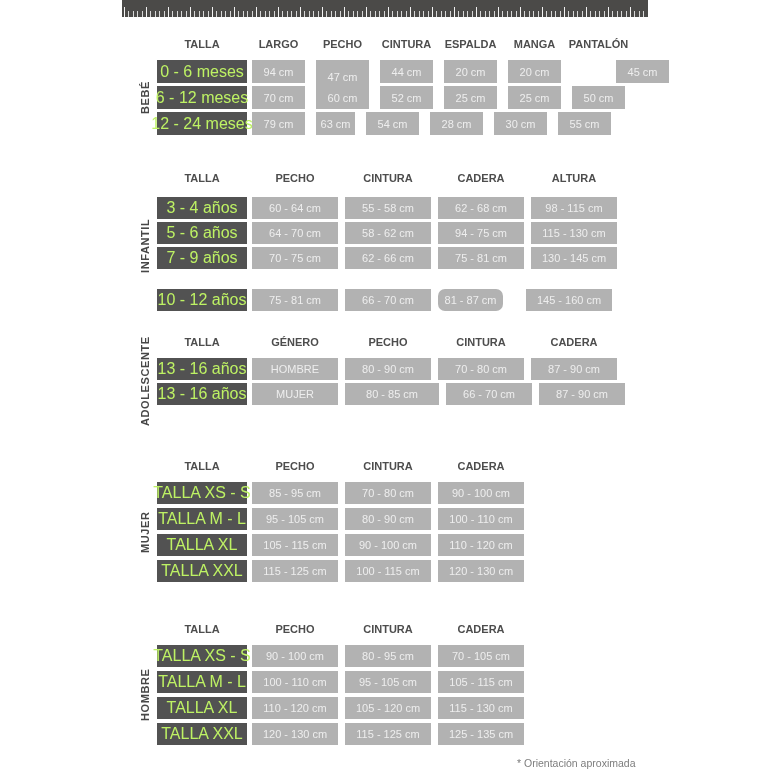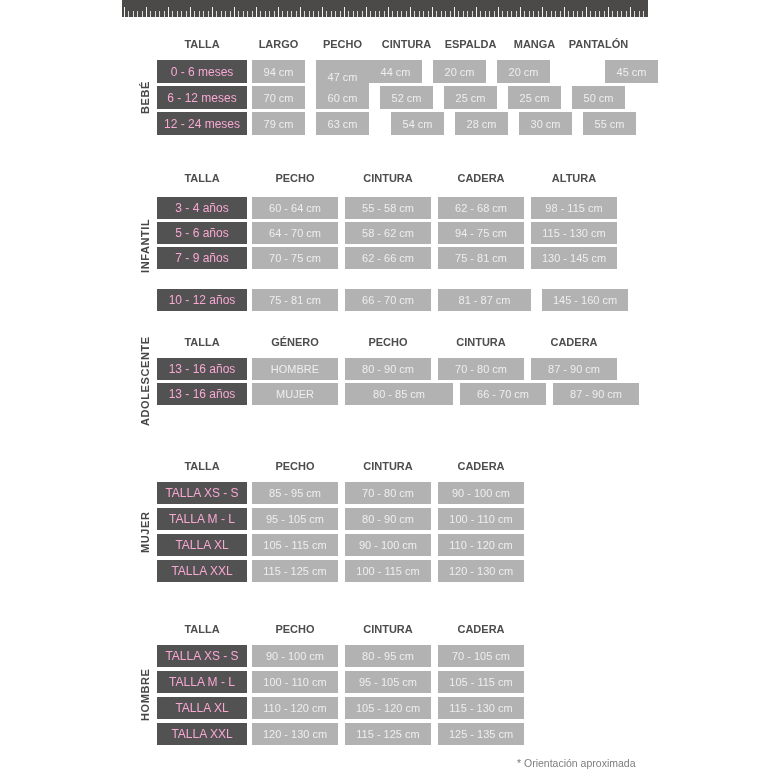--- a/index.html
+++ b/index.html
@@ -45,21 +45,21 @@
   #grid3 { top:458px; }
   #grid4 { top:621px; }
 
   .trow { display:flex; }
   .hrow { height:16px; align-items:center; }
   .cell {
     display:flex; align-items:center; justify-content:center;
     box-sizing:border-box; white-space:nowrap;
   }
   .hcell  { color:#4d4d4d; font-weight:bold; font-size:11px; background:transparent; }
-  .tcell  { background:#525252; color:#f9a8d4; font-size:12px; }
+  .tcell  { background:#525252; color:#bef264; font-size:16px; }
   .vcell  { background:#b2b2b2; color:#eeeeee; font-size:11px; }
 
   
   .footnote {
     position:absolute; left:517px; top:757px;
     font-size:10.5px; color:#7d7d7d; white-space:nowrap;
   }
 </style>
 </head>
 <body>
@@ -79,39 +79,39 @@
         <div class="cell hcell" style="width: 53px; margin-right: 11px;">LARGO</div>
         <div class="cell hcell" style="width: 53px; margin-right: 11px;">PECHO</div>
         <div class="cell hcell" style="width: 53px; margin-right: 11px;">CINTURA</div>
         <div class="cell hcell" style="width: 53px; margin-right: 11px;">ESPALDA</div>
         <div class="cell hcell" style="width: 53px; margin-right: 11px;">MANGA</div>
         <div class="cell hcell" style="width: 53px;">PANTALÓN</div>
       </div>
       <div class="trow" style="height: 23px; margin-bottom: 3px;">
         <div class="cell tcell" style="width: 90px; margin-right: 5px; height: 23px;">0 - 6 meses</div>
         <div class="cell vcell" style="width: 53px; margin-right: 11px; height: 23px;">94 cm</div>
-        <div class="cell vcell" style="width: 53px; height: 33px;">47 cm</div>
+        <div class="cell vcell" style="width: 53px; margin-right: 11px; height: 33px;">47 cm</div>
         <div class="cell vcell" style="width: 53px; margin-right: 11px; height: 23px;">44 cm</div>
         <div class="cell vcell" style="width: 53px; margin-right: 11px; height: 23px;">20 cm</div>
         <div class="cell vcell" style="width: 53px; margin-right: 11px; height: 23px;">20 cm</div>
         <div class="cell vcell" style="width: 53px; height: 23px; margin-left: 44px;">45 cm</div>
       </div>
       <div class="trow" style="height: 23px; margin-bottom: 3px;">
         <div class="cell tcell" style="width: 90px; margin-right: 5px; height: 23px;">6 - 12 meses</div>
         <div class="cell vcell" style="width: 53px; margin-right: 11px; height: 23px;">70 cm</div>
         <div class="cell vcell" style="width: 53px; margin-right: 11px; height: 23px;">60 cm</div>
         <div class="cell vcell" style="width: 53px; margin-right: 11px; height: 23px;">52 cm</div>
         <div class="cell vcell" style="width: 53px; margin-right: 11px; height: 23px;">25 cm</div>
         <div class="cell vcell" style="width: 53px; margin-right: 11px; height: 23px;">25 cm</div>
         <div class="cell vcell" style="width: 53px; height: 23px;">50 cm</div>
       </div>
       <div class="trow" style="height: 23px;">
         <div class="cell tcell" style="width: 90px; margin-right: 5px; height: 23px;">12 - 24 meses</div>
         <div class="cell vcell" style="width: 53px; margin-right: 11px; height: 23px;">79 cm</div>
-        <div class="cell vcell" style="width: 53px; margin-right: 22px; height: 23px;">63 cm</div>
+        <div class="cell vcell" style="width: 39px; margin-right: 11px; height: 23px;">63 cm</div>
         <div class="cell vcell" style="width: 53px; margin-right: 11px; height: 23px;">54 cm</div>
         <div class="cell vcell" style="width: 53px; margin-right: 11px; height: 23px;">28 cm</div>
         <div class="cell vcell" style="width: 53px; margin-right: 11px; height: 23px;">30 cm</div>
         <div class="cell vcell" style="width: 53px; height: 23px;">55 cm</div>
       </div>
     </div>
   <div class="grid" id="grid1">
       <div class="trow hrow" style="margin-bottom: 11px;">
         <div class="cell hcell" style="width: 90px; margin-right: 5px;">TALLA</div>
         <div class="cell hcell" style="width: 86px; margin-right: 7px;">PECHO</div>
@@ -137,21 +137,21 @@
         <div class="cell tcell" style="width: 90px; margin-right: 5px; height: 22px;">7 - 9 años</div>
         <div class="cell vcell" style="width: 86px; margin-right: 7px; height: 22px;">70 - 75 cm</div>
         <div class="cell vcell" style="width: 86px; margin-right: 7px; height: 22px;">62 - 66 cm</div>
         <div class="cell vcell" style="width: 86px; margin-right: 7px; height: 22px;">75 - 81 cm</div>
         <div class="cell vcell" style="width: 86px; height: 22px;">130 - 145 cm</div>
       </div>
       <div class="trow" style="height: 22px;">
         <div class="cell tcell" style="width: 90px; margin-right: 5px; height: 22px;">10 - 12 años</div>
         <div class="cell vcell" style="width: 86px; margin-right: 7px; height: 22px;">75 - 81 cm</div>
         <div class="cell vcell" style="width: 86px; margin-right: 7px; height: 22px;">66 - 70 cm</div>
-        <div class="cell vcell" style="width: 93px; margin-right: 11px; height: 22px;">81 - 87 cm</div>
+        <div class="cell vcell" style="width: 65px; margin-right: 23px; height: 22px; border-radius: 7px;">81 - 87 cm</div>
         <div class="cell vcell" style="width: 86px; height: 22px;">145 - 160 cm</div>
       </div>
     </div>
   <div class="grid" id="grid2">
       <div class="trow hrow" style="margin-bottom: 8px;">
         <div class="cell hcell" style="width: 90px; margin-right: 5px;">TALLA</div>
         <div class="cell hcell" style="width: 86px; margin-right: 7px;">GÉNERO</div>
         <div class="cell hcell" style="width: 86px; margin-right: 7px;">PECHO</div>
         <div class="cell hcell" style="width: 86px; margin-right: 7px;">CINTURA</div>
         <div class="cell hcell" style="width: 86px;">CADERA</div>
@@ -159,21 +159,21 @@
       <div class="trow" style="height: 22px; margin-bottom: 3px;">
         <div class="cell tcell" style="width: 90px; margin-right: 5px; height: 22px;">13 - 16 años</div>
         <div class="cell vcell" style="width: 86px; margin-right: 7px; height: 22px;">HOMBRE</div>
         <div class="cell vcell" style="width: 86px; margin-right: 7px; height: 22px;">80 - 90 cm</div>
         <div class="cell vcell" style="width: 86px; margin-right: 7px; height: 22px;">70 - 80 cm</div>
         <div class="cell vcell" style="width: 86px; height: 22px;">87 - 90 cm</div>
       </div>
       <div class="trow" style="height: 22px;">
         <div class="cell tcell" style="width: 90px; margin-right: 5px; height: 22px;">13 - 16 años</div>
         <div class="cell vcell" style="width: 86px; margin-right: 7px; height: 22px;">MUJER</div>
-        <div class="cell vcell" style="width: 108px; margin-right: 7px; height: 22px;">80 - 85 cm</div>
+        <div class="cell vcell" style="width: 94px; margin-right: 7px; height: 22px;">80 - 85 cm</div>
         <div class="cell vcell" style="width: 86px; margin-right: 7px; height: 22px;">66 - 70 cm</div>
         <div class="cell vcell" style="width: 86px; height: 22px;">87 - 90 cm</div>
       </div>
     </div>
   <div class="grid" id="grid3">
       <div class="trow hrow" style="margin-bottom: 8px;">
         <div class="cell hcell" style="width: 90px; margin-right: 5px;">TALLA</div>
         <div class="cell hcell" style="width: 86px; margin-right: 7px;">PECHO</div>
         <div class="cell hcell" style="width: 86px; margin-right: 7px;">CINTURA</div>
         <div class="cell hcell" style="width: 86px;">CADERA</div>

